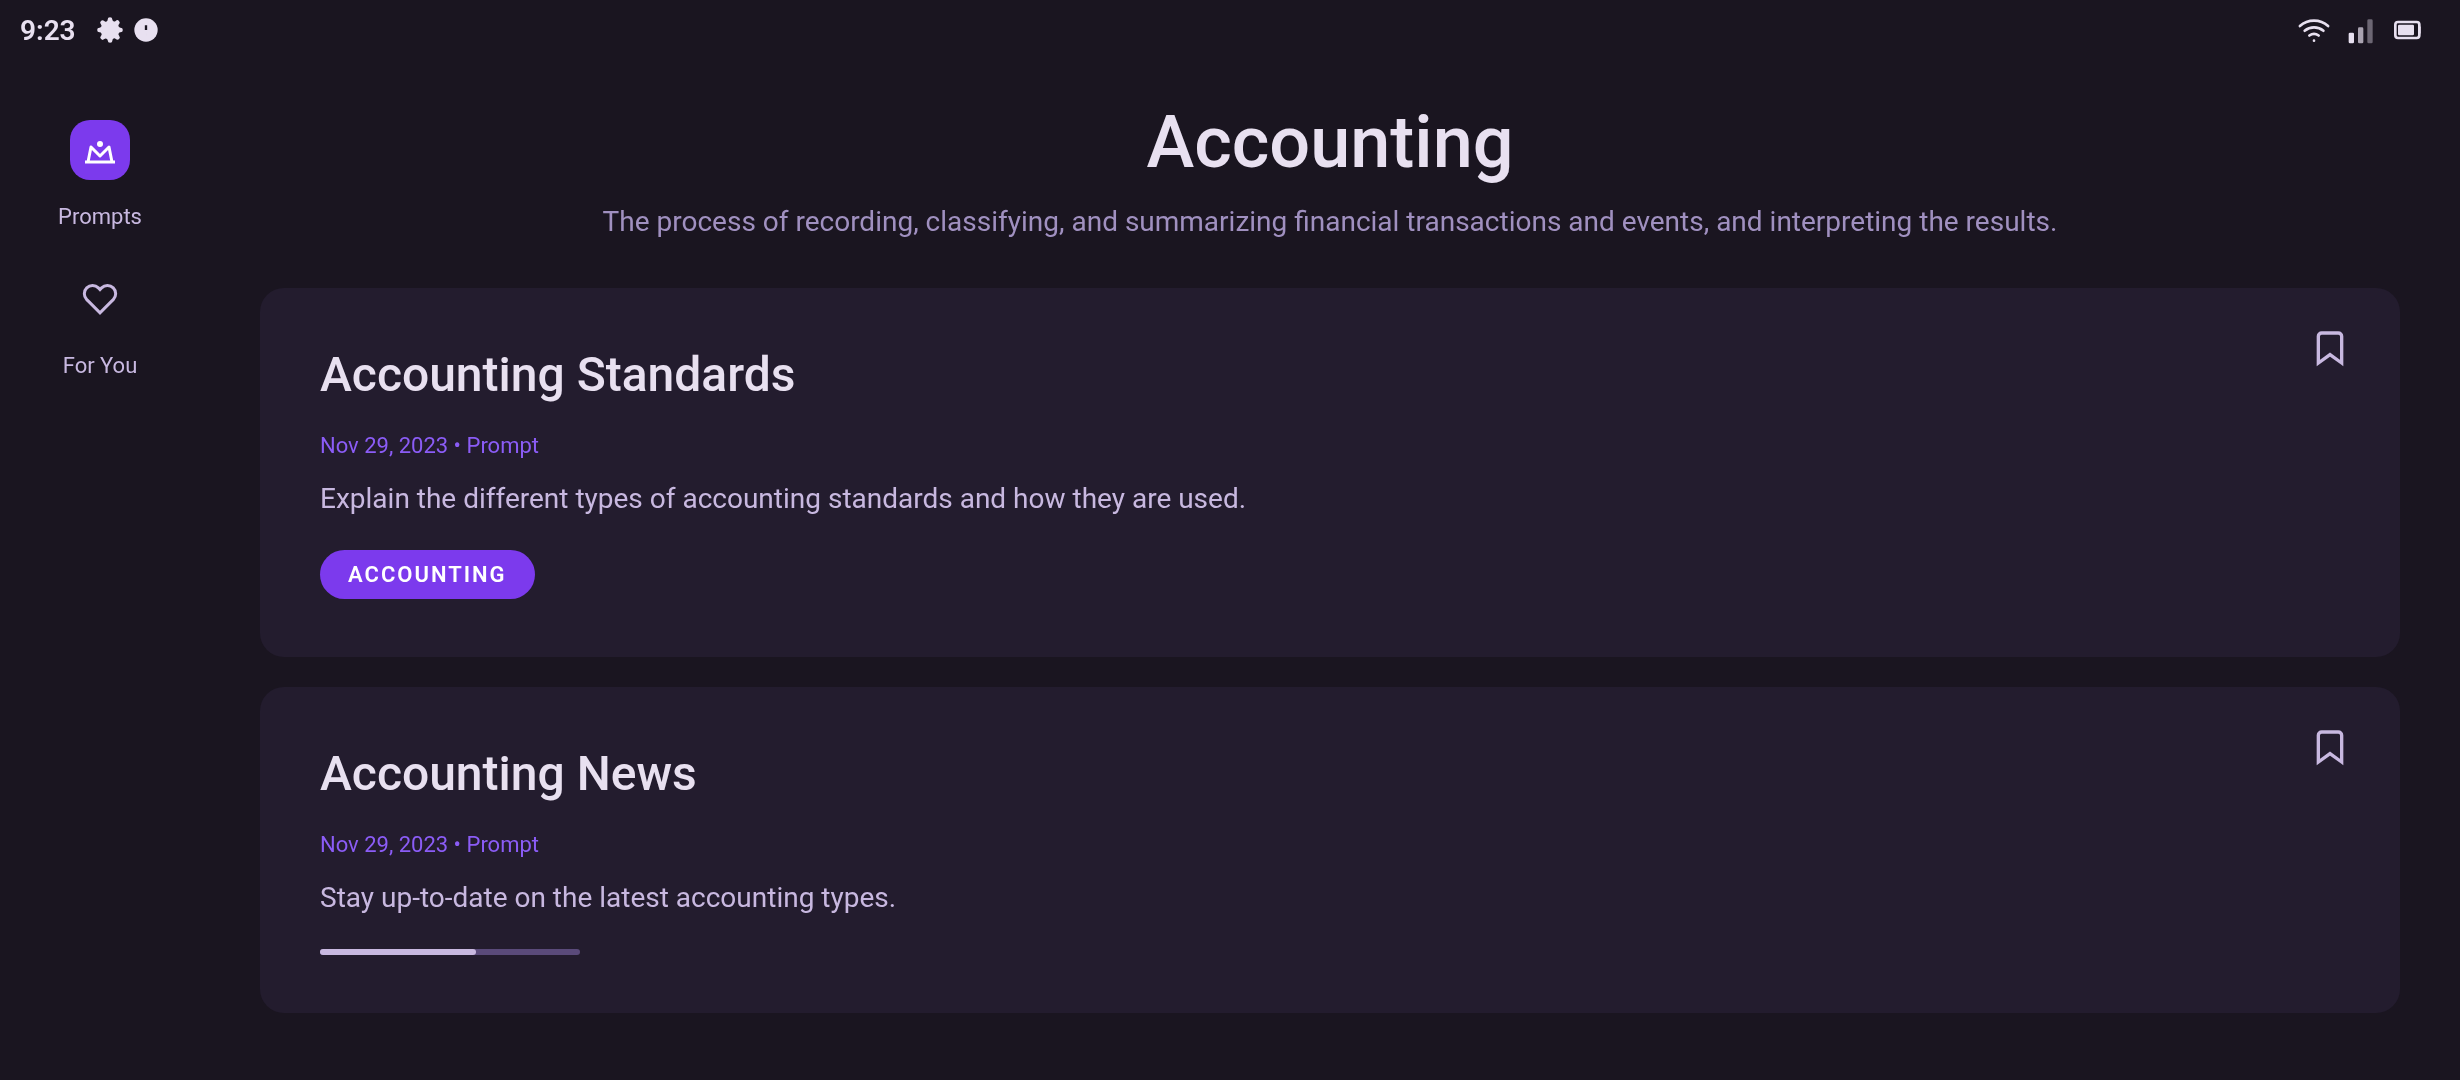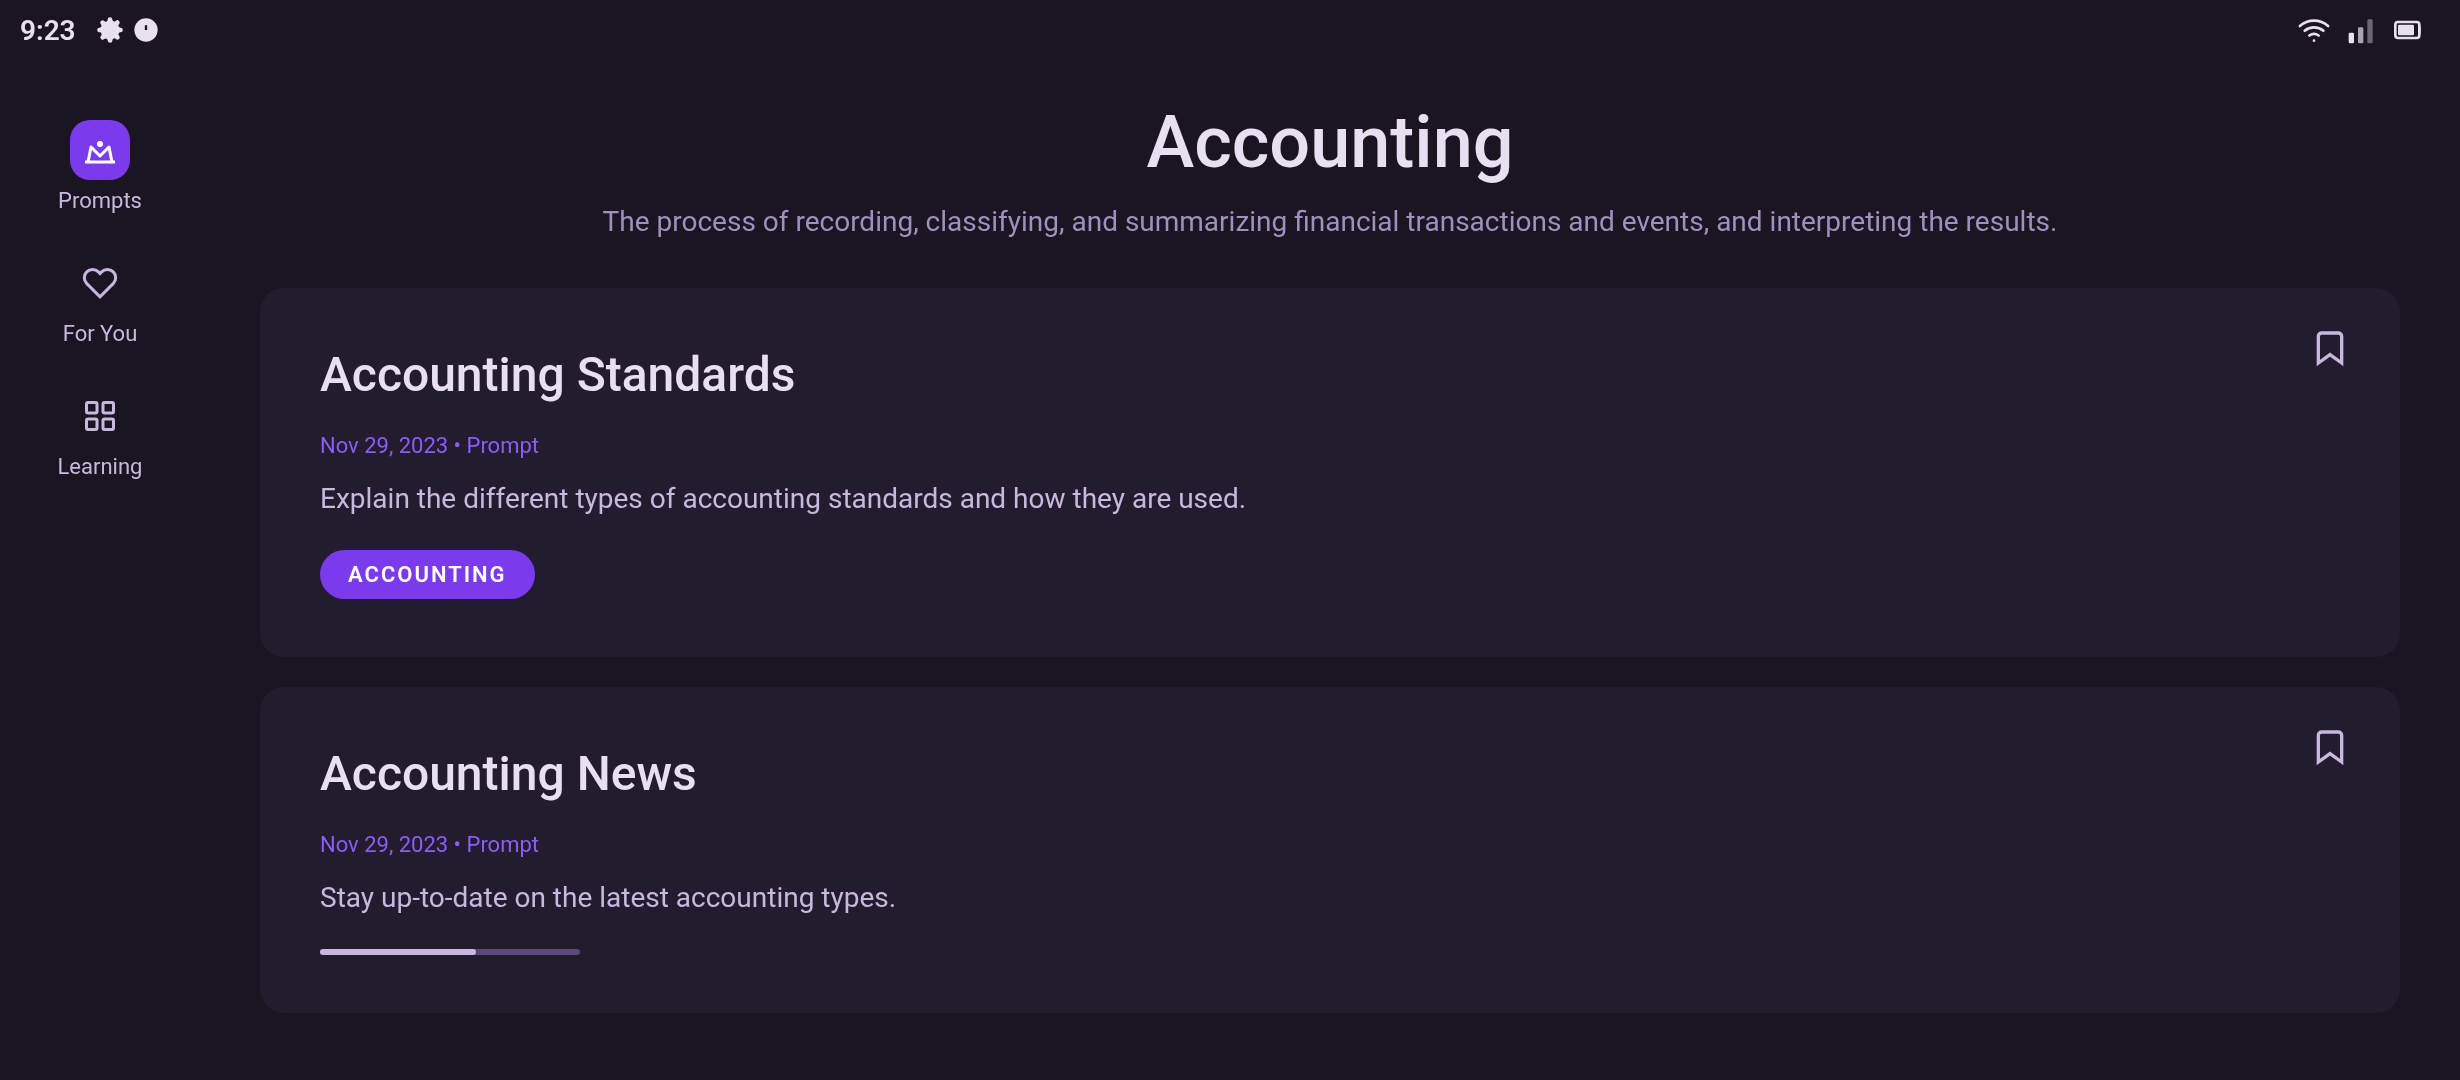--- a/index.html
+++ b/index.html
@@ -78,21 +78,21 @@
       flex-direction: column;
       align-items: center;
       padding-top: 40px;
       gap: 0;
     }
 
     .sidebar-item {
       display: flex;
       flex-direction: column;
       align-items: center;
-      gap: 8px;
+      gap: 24px;
       padding: 20px 0;
       width: 100%;
       cursor: pointer;
     }
 
     .sidebar-item-icon {
       width: 60px;
       height: 60px;
       display: flex;
       align-items: center;
@@ -265,31 +265,20 @@
   <div class="sidebar-item">
     <div class="sidebar-item-icon">
       <svg viewBox="0 0 24 24">
         <path d="M20.84 4.61a5.5 5.5 0 00-7.78 0L12 5.67l-1.06-1.06a5.5 5.5 0 00-7.78 7.78l1.06 1.06L12 21.23l7.78-7.78 1.06-1.06a5.5 5.5 0 000-7.78z" stroke="#c8b8e0" stroke-width="2" fill="none"></path>
       </svg>
     </div>
     <span class="sidebar-item-label">For You</span>
   </div>
 
 
-  <div class="sidebar-item">
-    <div class="sidebar-item-icon">
-      <svg viewBox="0 0 24 24">
-        <rect x="3" y="3" width="7" height="7" rx="1" stroke="#c8b8e0" stroke-width="2" fill="none"></rect>
-        <rect x="14" y="3" width="7" height="7" rx="1" stroke="#c8b8e0" stroke-width="2" fill="none"></rect>
-        <rect x="3" y="14" width="7" height="7" rx="1" stroke="#c8b8e0" stroke-width="2" fill="none"></rect>
-        <rect x="14" y="14" width="7" height="7" rx="1" stroke="#c8b8e0" stroke-width="2" fill="none"></rect>
-      </svg>
-    </div>
-    <span class="sidebar-item-label">Learning</span>
-  </div>
 </div>
 
 <div class="main-content">
   <h1 class="page-title">Accounting</h1>
   <p class="page-subtitle">The process of recording, classifying, and summarizing financial transactions and events, and interpreting the results.</p>
 
   <div class="card">
     <h2 class="card-title">Accounting Standards</h2>
     <div class="card-bookmark">
       <svg viewBox="0 0 24 24">

